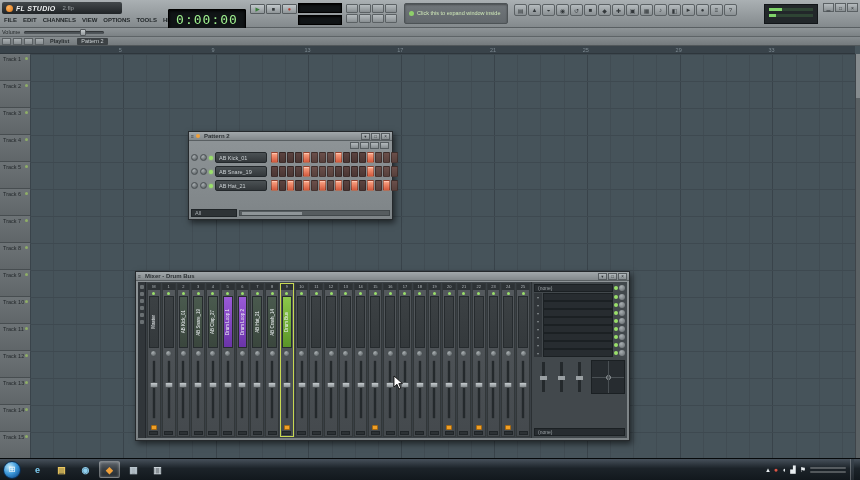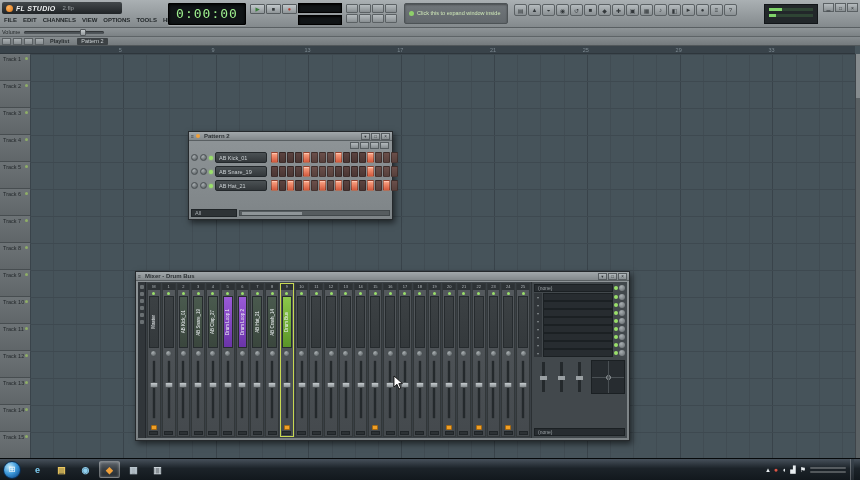--- a/index.html
+++ b/index.html
@@ -7,21 +7,21 @@
   body{position:relative;background:#47545b;font-family:"Liberation Sans",sans-serif;overflow:hidden;}
 
   
   #header{position:absolute;top:0;left:0;right:0;height:28px;background:linear-gradient(#aab0b3,#848a8d);border-bottom:1px solid #595f62;z-index:5;}
   #logo{position:absolute;left:2px;top:2px;height:12px;width:120px;background:linear-gradient(#43484b,#202427);border-radius:2px;display:flex;align-items:center;gap:3px;padding:0 4px;}
   .fl-badge{width:7px;height:7px;background:radial-gradient(circle at 35% 35%,#ffb35e,#e07818);border-radius:50%;flex:0 0 auto;}
   .logo-text{color:#f0f2f3;font-size:7px;font-weight:bold;font-style:italic;letter-spacing:.3px;}
   .doc-text{color:#9aa0a3;font-size:6px;margin-left:4px;}
   #menubar{position:absolute;left:1px;top:16px;display:flex;}
   .menu-item{font-size:6px;font-weight:bold;color:#1f2426;padding:1px 3px;}
-  #time-lcd{position:absolute;left:168px;top:3px;width:78px;height:22px;background:#101416;border:1px solid #000;box-shadow:inset 0 1px 3px #000,0 1px 0 rgba(255,255,255,.25);color:#9ef08e;font-family:"DejaVu Sans Mono",monospace;font-size:13px;line-height:20px;text-align:center;letter-spacing:1px;border-radius:1px;}
+  #time-lcd{position:absolute;left:168px;top:9px;width:78px;height:22px;background:#101416;border:1px solid #000;box-shadow:inset 0 1px 3px #000,0 1px 0 rgba(255,255,255,.25);color:#9ef08e;font-family:"DejaVu Sans Mono",monospace;font-size:13px;line-height:20px;text-align:center;letter-spacing:1px;border-radius:1px;}
   #transport{position:absolute;left:250px;top:4px;display:grid;grid-template-columns:repeat(3,15px);gap:1px;}
   .t-btn{height:10px;background:linear-gradient(#c2c8cb,#8f9598);border:1px solid #565c5f;font-size:5.5px;display:flex;align-items:center;justify-content:center;border-radius:1px;}
   .mini-lcd{position:absolute;width:44px;height:10px;background:#101416;border:1px solid #000;box-shadow:inset 0 1px 2px #000;}
   #lcd2{left:298px;top:3px;}
   #lcd3{left:298px;top:15px;}
   #cluster1{position:absolute;left:346px;top:4px;display:grid;grid-template-columns:repeat(4,12px);grid-auto-rows:9px;gap:1px;}
   .m-btn{background:linear-gradient(#b5bbbe,#898f92);border:1px solid #5b6164;border-radius:1px;}
   #hint{position:absolute;left:404px;top:3px;width:104px;height:21px;background:linear-gradient(#70767a,#63696d);border:1px solid #4d5356;box-shadow:inset 0 1px 2px rgba(0,0,0,.35);border-radius:2px;padding:2px 4px;display:flex;align-items:center;gap:3px;}
   .hint-led{width:5px;height:5px;border-radius:50%;background:#8fd06a;flex:0 0 auto;}
   .hint-text{color:#cfe8b8;font-size:5.5px;line-height:1.25;}

